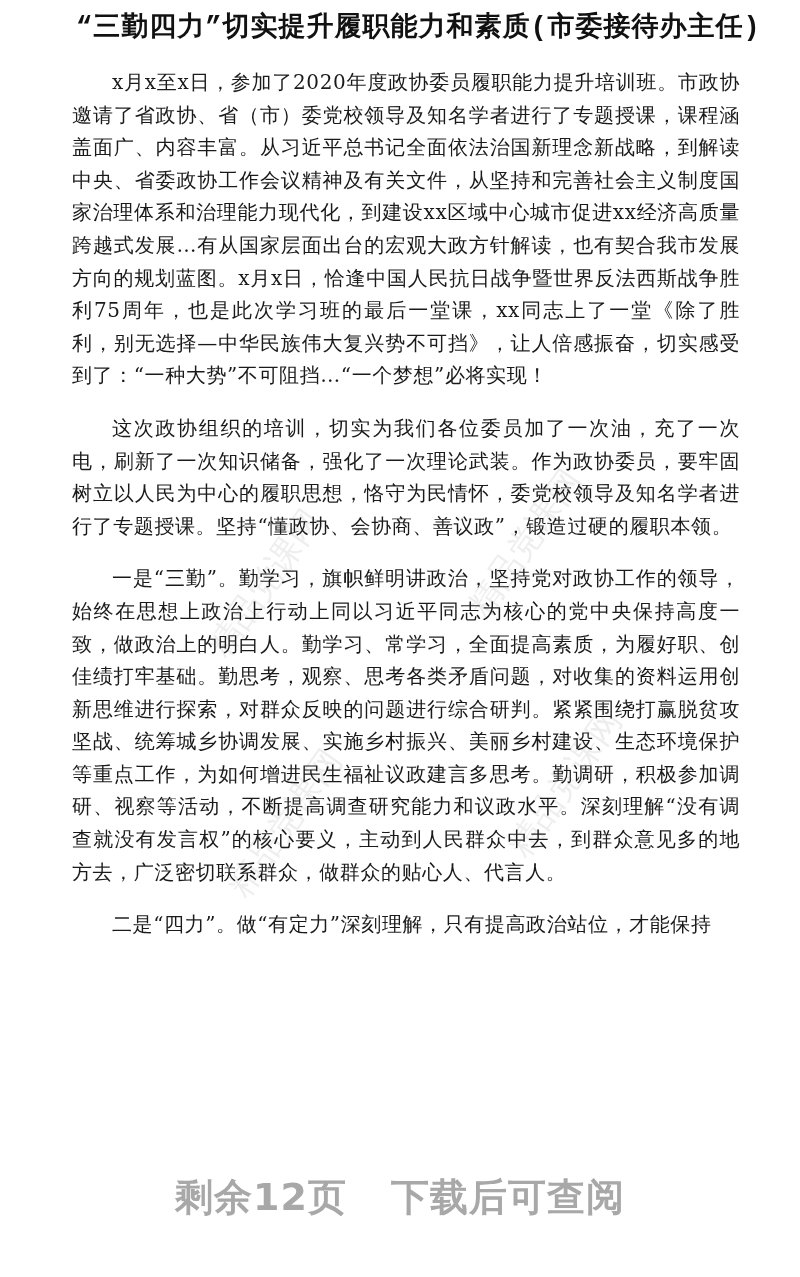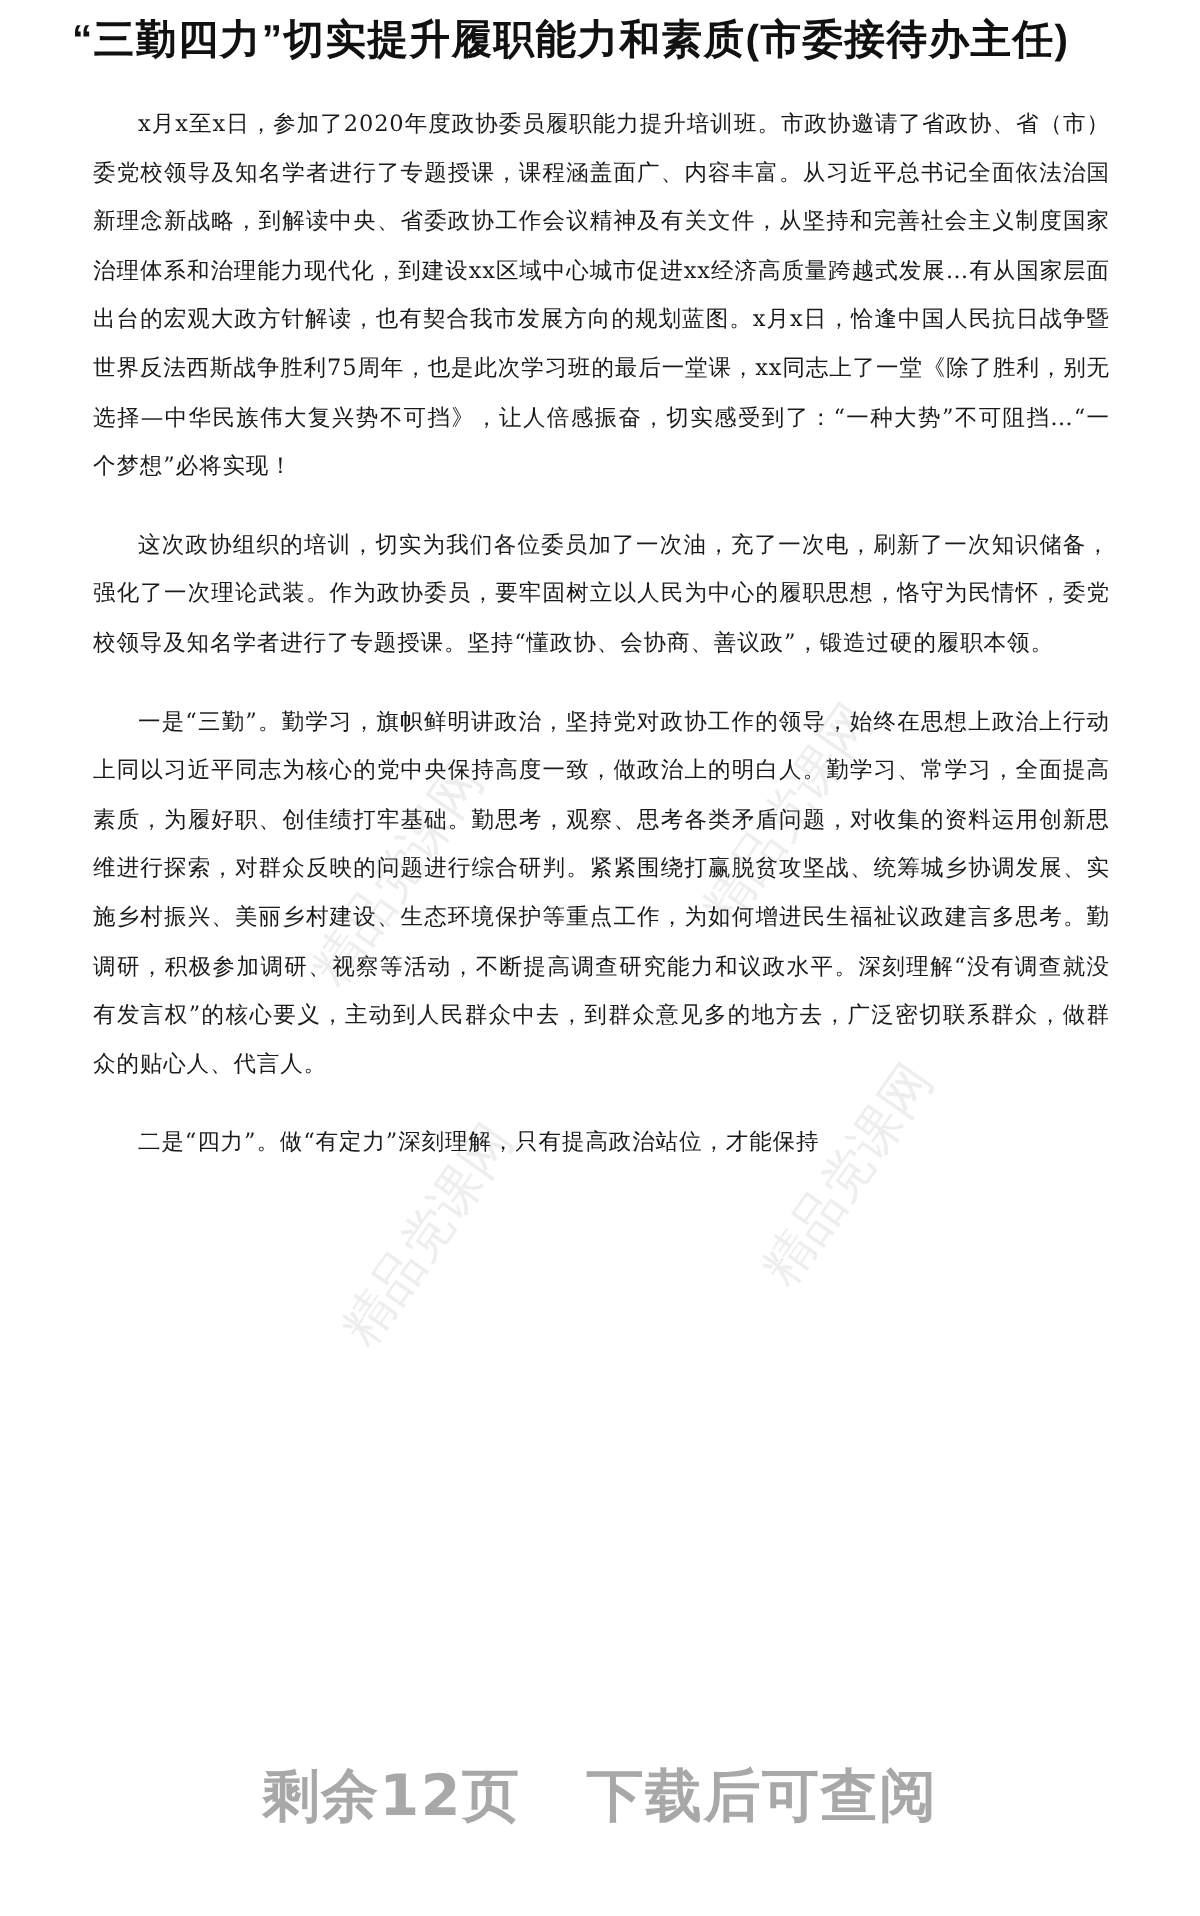--- a/index.html
+++ b/index.html
@@ -1,25 +1,25 @@
 <!DOCTYPE html>
 <html><head>
   <meta charset="utf-8">
   <style>
     html, body { margin: 0; padding: 0; background: #ffffff; }
     body { width: 800px; height: 1277px; position: relative; overflow: hidden;
            font-family: "DejaVu Serif", "Liberation Serif", serif; color: #1a1a1a; }
     .page { position: absolute; left: 0; top: 0; width: 800px; height: 1277px; }
-    .title { position: absolute; left: 48px; top: 8px; width: 700px;
-             font-family: Liberation Sans, sans-serif;
+    .title { position: absolute; left: 76px; top: 8px; width: 700px;
+             font-family: Liberation Mono, monospace;
              font-weight: bold; font-size: 27px; letter-spacing: 1px;
              color: #111; white-space: nowrap; }
     .body { position: absolute; left: 62px; top: 66px; width: 678px; }
-    .para { font-size: 15px; line-height: 32.6px; text-indent: 2em;
-            text-align: justify; text-align-last: left; margin: 0 0 20px 0;
+    .para { font-size: 20px; line-height: 32.6px; text-indent: 2em;
+            text-align: justify; text-align-last: left; margin: 0 0 20px 10px;
             letter-spacing: 0.6px; }
     .watermark { position: absolute; color: rgba(160,160,160,0.18);
                  font-family: "DejaVu Sans", sans-serif; font-size: 34px;
                  transform: rotate(-55deg); white-space: nowrap; pointer-events: none; }
     .footer { position: absolute; left: 0; top: 1172px; width: 800px; text-align: center;
               font-family: "DejaVu Sans", "Liberation Sans", sans-serif;
               font-weight: bold; font-size: 38px; color: #a8a8a8; letter-spacing: 1px; text-decoration: underline; }
     .footer span { display: inline-block; }
     .footer .gap { width: 44px; }
   </style>

